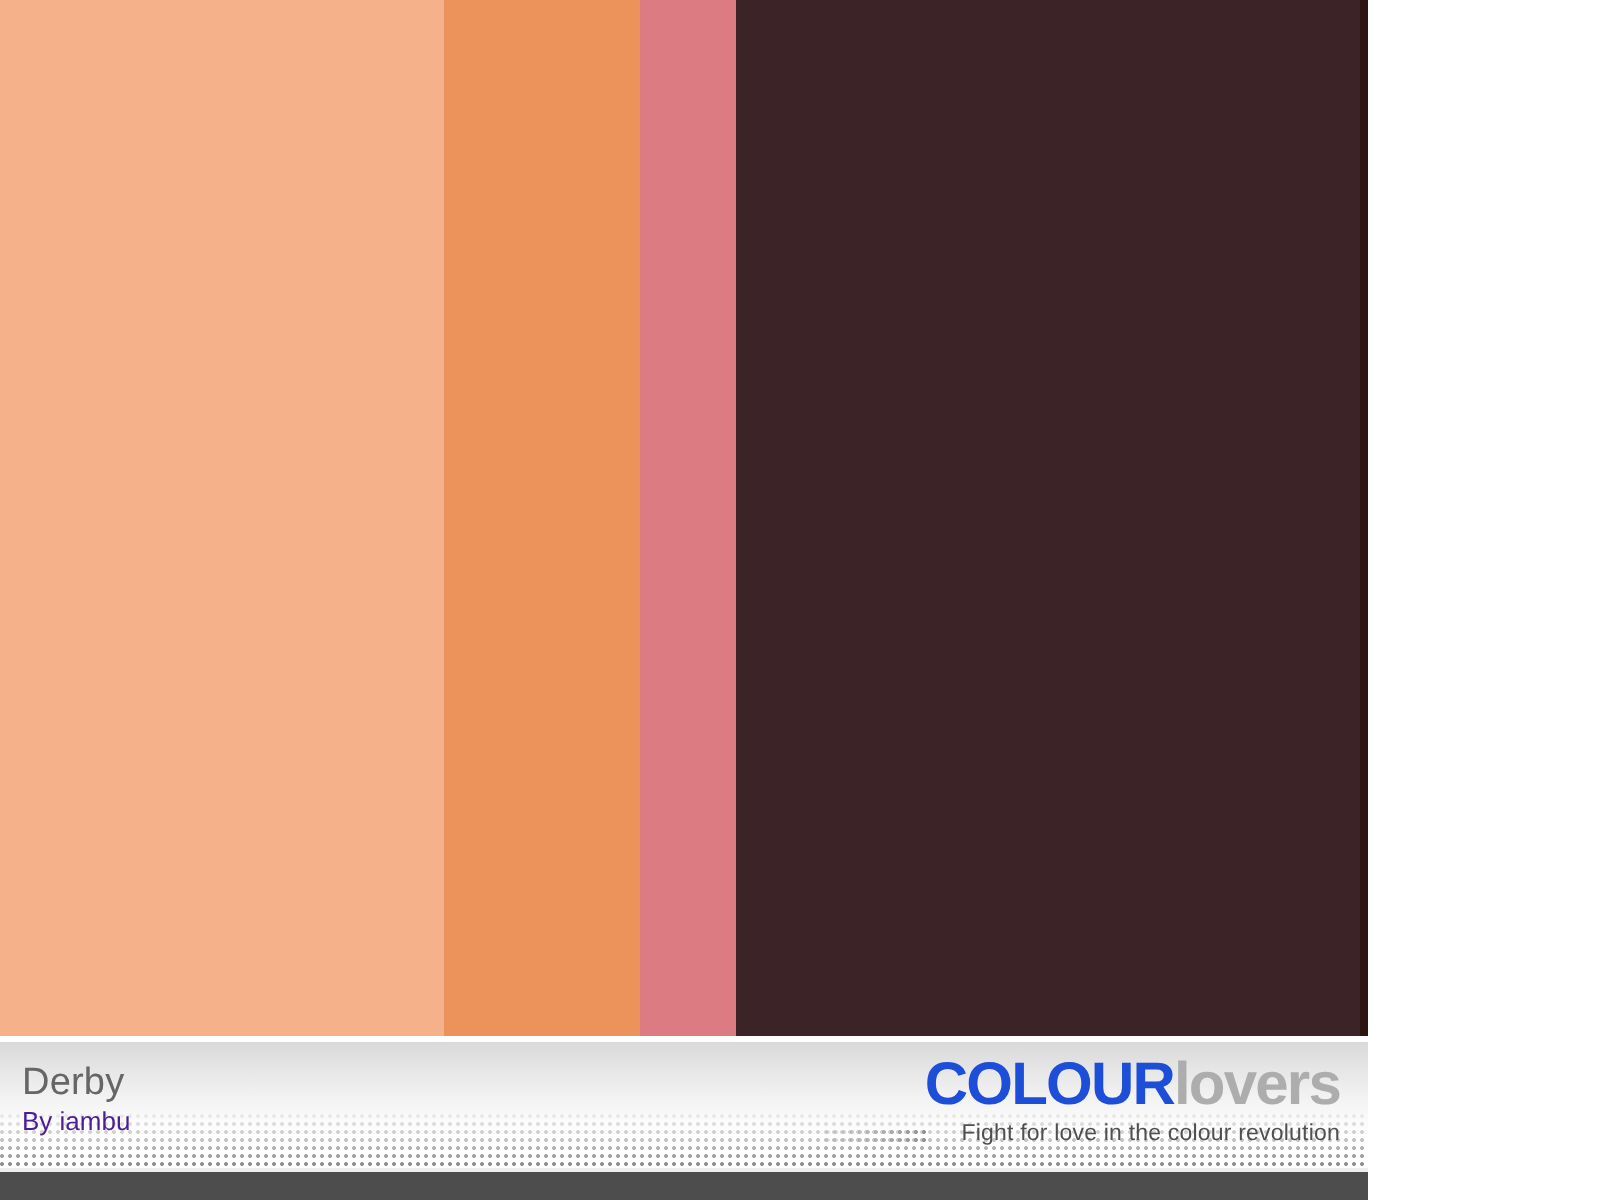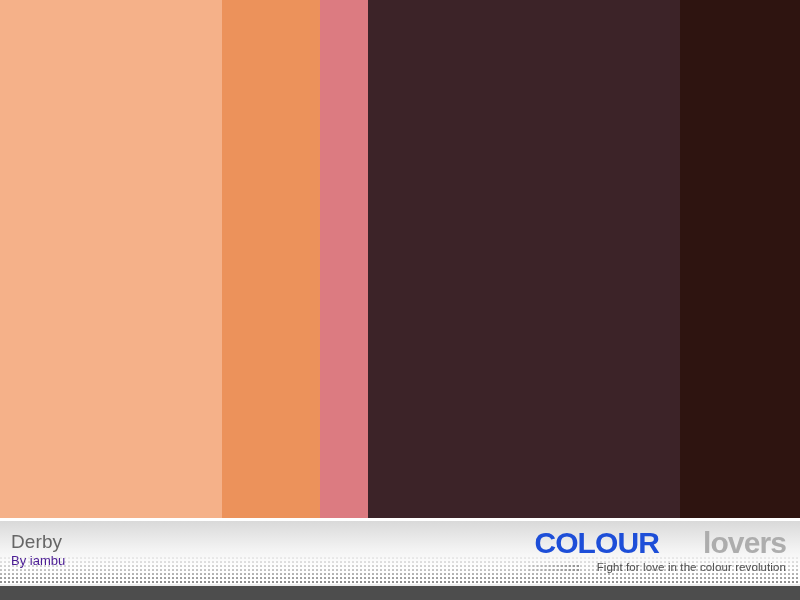--- a/index.html
+++ b/index.html
@@ -8,21 +8,21 @@
     padding: 0;
     background: #ffffff;
   }
   body {
     font-family: "Liberation Sans", sans-serif;
     -webkit-font-smoothing: antialiased;
   }
 
   #page {
     position: relative;
-    width: 800px;
+    width: 684px;
     height: 600px;
     overflow: hidden;
     background: #ffffff;
   }
 
   
   #palette {
     position: absolute;
     left: 0;
     top: 0;
@@ -128,21 +128,20 @@
     font-weight: bold;
     letter-spacing: -0.9px;
     line-height: 30px;
     white-space: nowrap;
   }
   #brand-colour {
     color: #595959;
   }
   #brand-lovers {
     color: #adadad;
-    margin-left: 44px;
   }
   #brand-tagline-row {
     display: flex;
     flex-direction: row;
     align-items: center;
     justify-content: flex-end;
     margin-top: 3px;
     gap: 16px;
   }
   #brand-tagline-dots {

